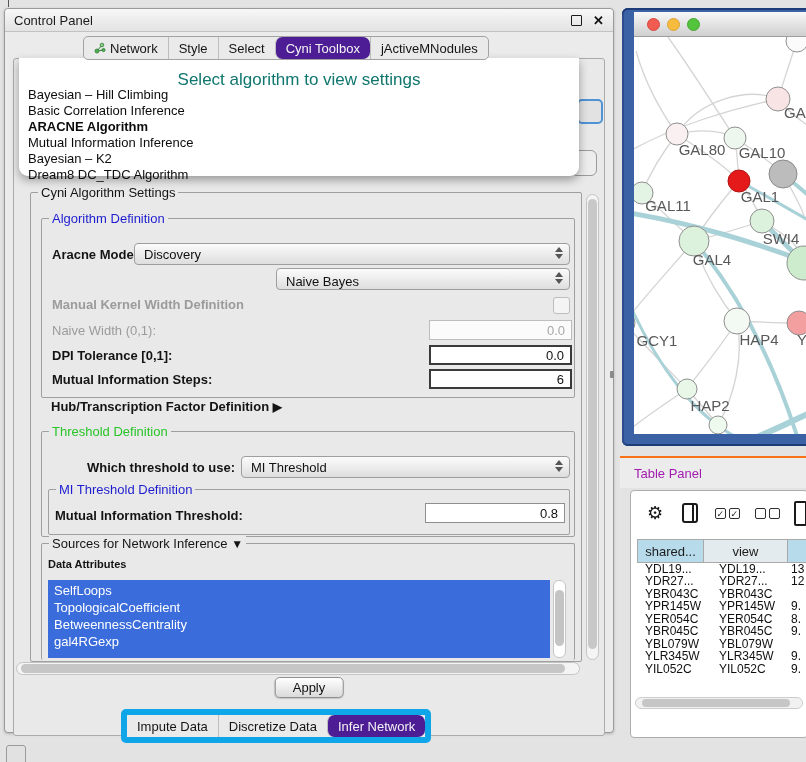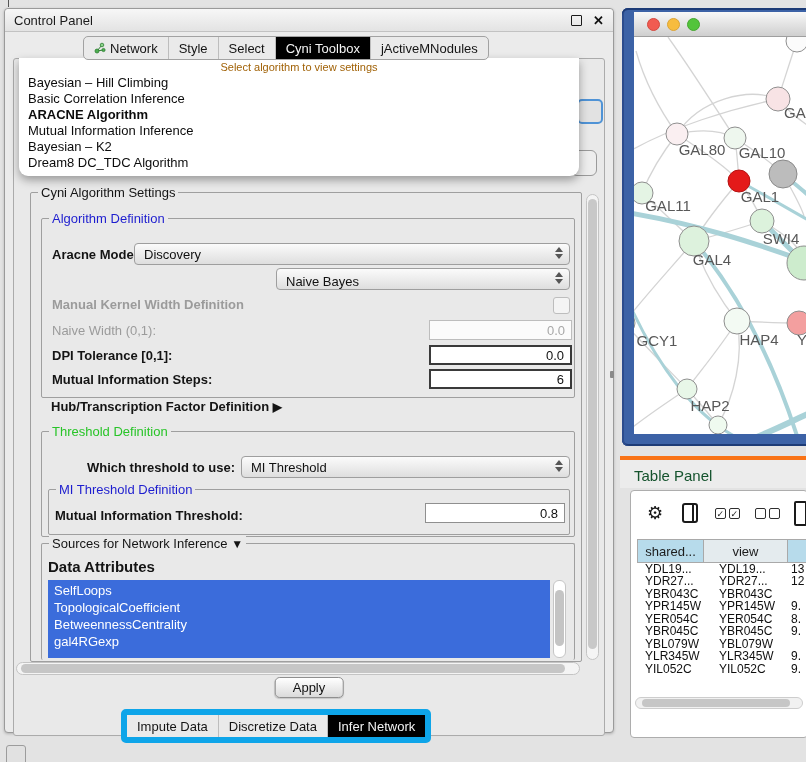--- a/index.html
+++ b/index.html
@@ -15,29 +15,29 @@
     border-radius:4px 4px 0 0;font-size:13px;color:#1b1b1b;}
   .cp-title{flex:1;}
   .float-box{width:9px;height:9px;border:1.5px solid #1b1b1b;border-radius:1px;margin-right:11px;}
   .close-x{font-size:13px;font-weight:bold;color:#111;line-height:1;}
 
   .cp-tabs{position:absolute;top:27px;left:78px;height:22px;display:flex;z-index:6;
     border:1px solid #a2a2a2;border-radius:5px;overflow:hidden;background:#eaeaea;}
   .cp-tab{font-size:13px;color:#141414;padding:0 10px;display:flex;align-items:center;gap:4px;
     border-left:1px solid #bdbdbd;white-space:nowrap;}
   .cp-tab:first-child{border-left:none;}
-  .cp-tab.sel{background:#000000;color:#f4f4f4;}
+  .cp-tab.sel{background:#4c1d95;color:#f4f4f4;border-radius:7px;}
 
   .cp-content{position:absolute;left:8px;top:49px;width:590px;height:676px;
     border:1px solid #ababab;border-radius:3px;background:#e9e9e9;}
 
   
   .algo-popup{position:absolute;left:14px;top:49px;width:560px;height:116px;background:#ffffff;
     border-radius:0 0 9px 9px;box-shadow:0 4px 10px rgba(0,0,0,.35);z-index:5;padding-top:2px;}
-  .pp-head{font-size:11px;color:#a16207;text-align:center;line-height:15px;}
+  .pp-head{font-size:17px;color:#0f766e;text-align:center;line-height:15px;margin-top:12px;}
   .pp-item{font-size:13px;color:#0c0c0c;line-height:16px;padding-left:9px;}
   .pp-item.sel{font-weight:bold;}
 
   .sliver-blue{position:absolute;left:572px;top:90px;width:22px;height:21px;z-index:1;
     border:2px solid #4f93d6;border-radius:5px;background:#e2e2e2;}
   .sliver-gray{position:absolute;left:566px;top:141px;width:24px;height:24px;z-index:1;
     border:1px solid #9a9a9a;border-radius:6px;background:#ededed;}
 
   
   .group{position:absolute;border:1px solid #9f9f9f;border-radius:2px;}
@@ -62,21 +62,21 @@
   .combo .arrows i.up{border-bottom:5px solid #555;}
   .combo .arrows i.dn{border-top:5px solid #555;}
   .tfield{position:absolute;height:20px;background:#fff;font-size:13px;color:#111;
     display:flex;align-items:center;justify-content:flex-end;padding-right:6px;box-sizing:border-box;}
   .tfield.dark{border:2px solid #3a3a3a;}
   .tfield.dis{border:1px solid #bdbdbd;color:#a8a8a8;background:#fbfbfb;}
   .checkbox{position:absolute;width:15px;height:15px;border:1px solid #bdbdbd;border-radius:3px;background:#f4f4f4;}
   .hub-row{position:absolute;left:20px;top:206px;font-size:13px;font-weight:bold;color:#141414;}
   .tri{font-size:12px;}
 
-  .attr-title{position:absolute;left:6px;top:14px;font-size:15px;font-weight:bold;color:#141414;}
+  .attr-title{position:absolute;left:6px;top:14px;font-size:11px;font-weight:bold;color:#141414;}
   .attr-list{position:absolute;left:6px;top:36px;width:502px;height:78px;background:#3b6cdb;
     overflow:hidden;padding:2px 0 0 6px;box-sizing:border-box;}
   .attr-item{font-size:13px;color:#fff;line-height:17px;white-space:nowrap;}
   .attr-scroll{position:absolute;left:511px;top:36px;width:13px;height:78px;background:#fff;
     border:1px solid #c6c6c6;border-radius:6px;box-sizing:border-box;}
   .attr-scroll .thumb{position:absolute;left:1px;right:1px;top:9px;height:56px;background:#c4c4c4;border-radius:5px;}
 
   .v-scroll{position:absolute;left:572px;top:135px;width:13px;height:466px;background:#f4f4f4;
     border:1px solid #c4c4c4;border-radius:7px;box-sizing:border-box;}
   .v-scroll .thumb{position:absolute;left:1px;right:1px;top:4px;height:450px;background:#c8c8c8;border-radius:6px;}
@@ -105,21 +105,21 @@
   .light.red{background:#f15b51;border:1px solid #d3493f;}
   .light.yellow{background:#f7bc3e;border:1px solid #dba336;}
   .light.green{background:#53c43b;border:1px solid #46a631;}
   #net-svg{display:block;}
   .e-g{stroke:#d4d4d4;stroke-width:1.3;fill:none;}
   .e-t{stroke:#a9d2d8;fill:none;stroke-linecap:round;}
   .nlabel{font-family:"Liberation Sans",sans-serif;font-size:15px;fill:#585858;}
 
   
   .table-section{position:absolute;left:620px;top:456px;width:186px;height:32px;background:#ececec;
-    border-top:4px solid #f97316;font-size:15px;color:#14532d;line-height:32px;padding-left:14px;box-sizing:border-box;}
+    border-top:2px solid #f97316;font-size:13px;color:#a21caf;line-height:32px;padding-left:14px;box-sizing:border-box;}
   .table-panel{position:absolute;left:630px;top:490px;width:176px;height:246px;background:#fff;
     border:1px solid #adadad;border-radius:4px;overflow:hidden;}
   .tp-toolbar{position:absolute;left:0;top:0;right:0;height:44px;display:flex;align-items:center;padding-left:16px;}
   .gear{font-size:18px;color:#1a1a1a;line-height:1;}
   .split-icon{margin-left:19px;width:20px;height:16px;border:2px solid #1a1a1a;border-radius:3px;position:relative;}
   .split-icon::after{content:"";position:absolute;left:8px;top:0;bottom:0;width:2px;background:#1a1a1a;}
   .cb-group{margin-left:17px;display:flex;gap:3px;}
   .cb{width:11px;height:11px;border:1.5px solid #2e2e2e;border-radius:2px;font-size:9px;line-height:10px;
     text-align:center;color:#1a1a1a;box-sizing:border-box;}
   .cb-group.uc{margin-left:15px;}

